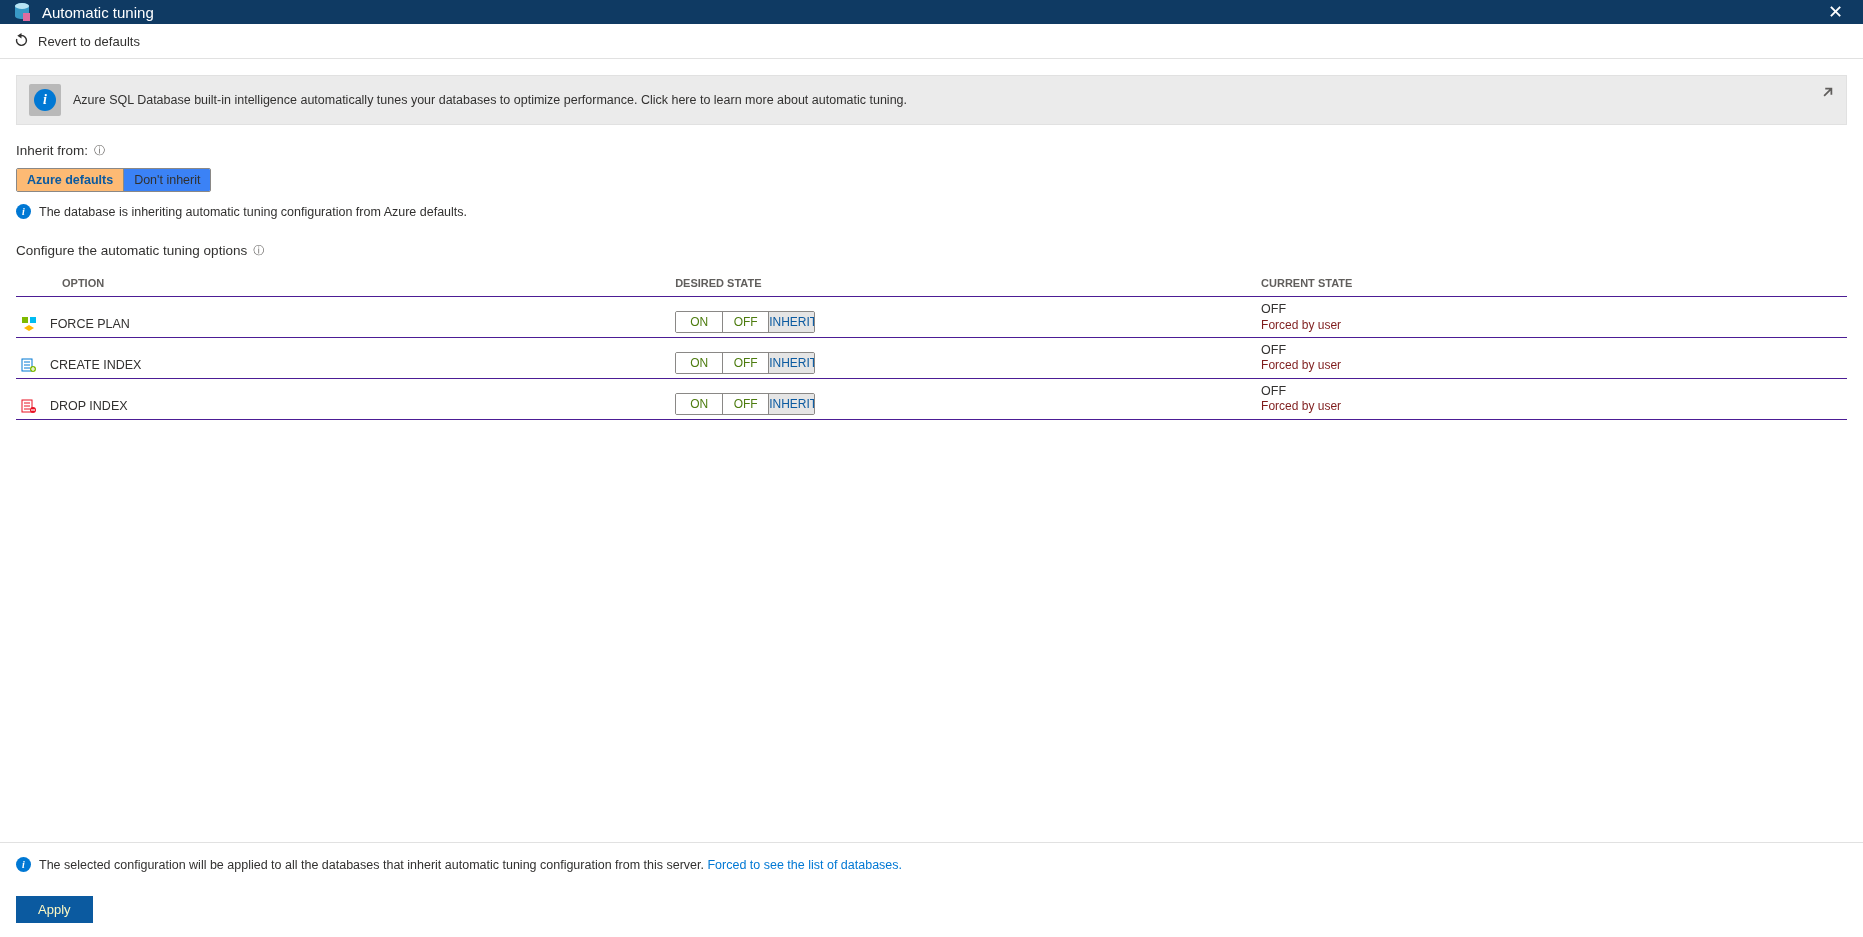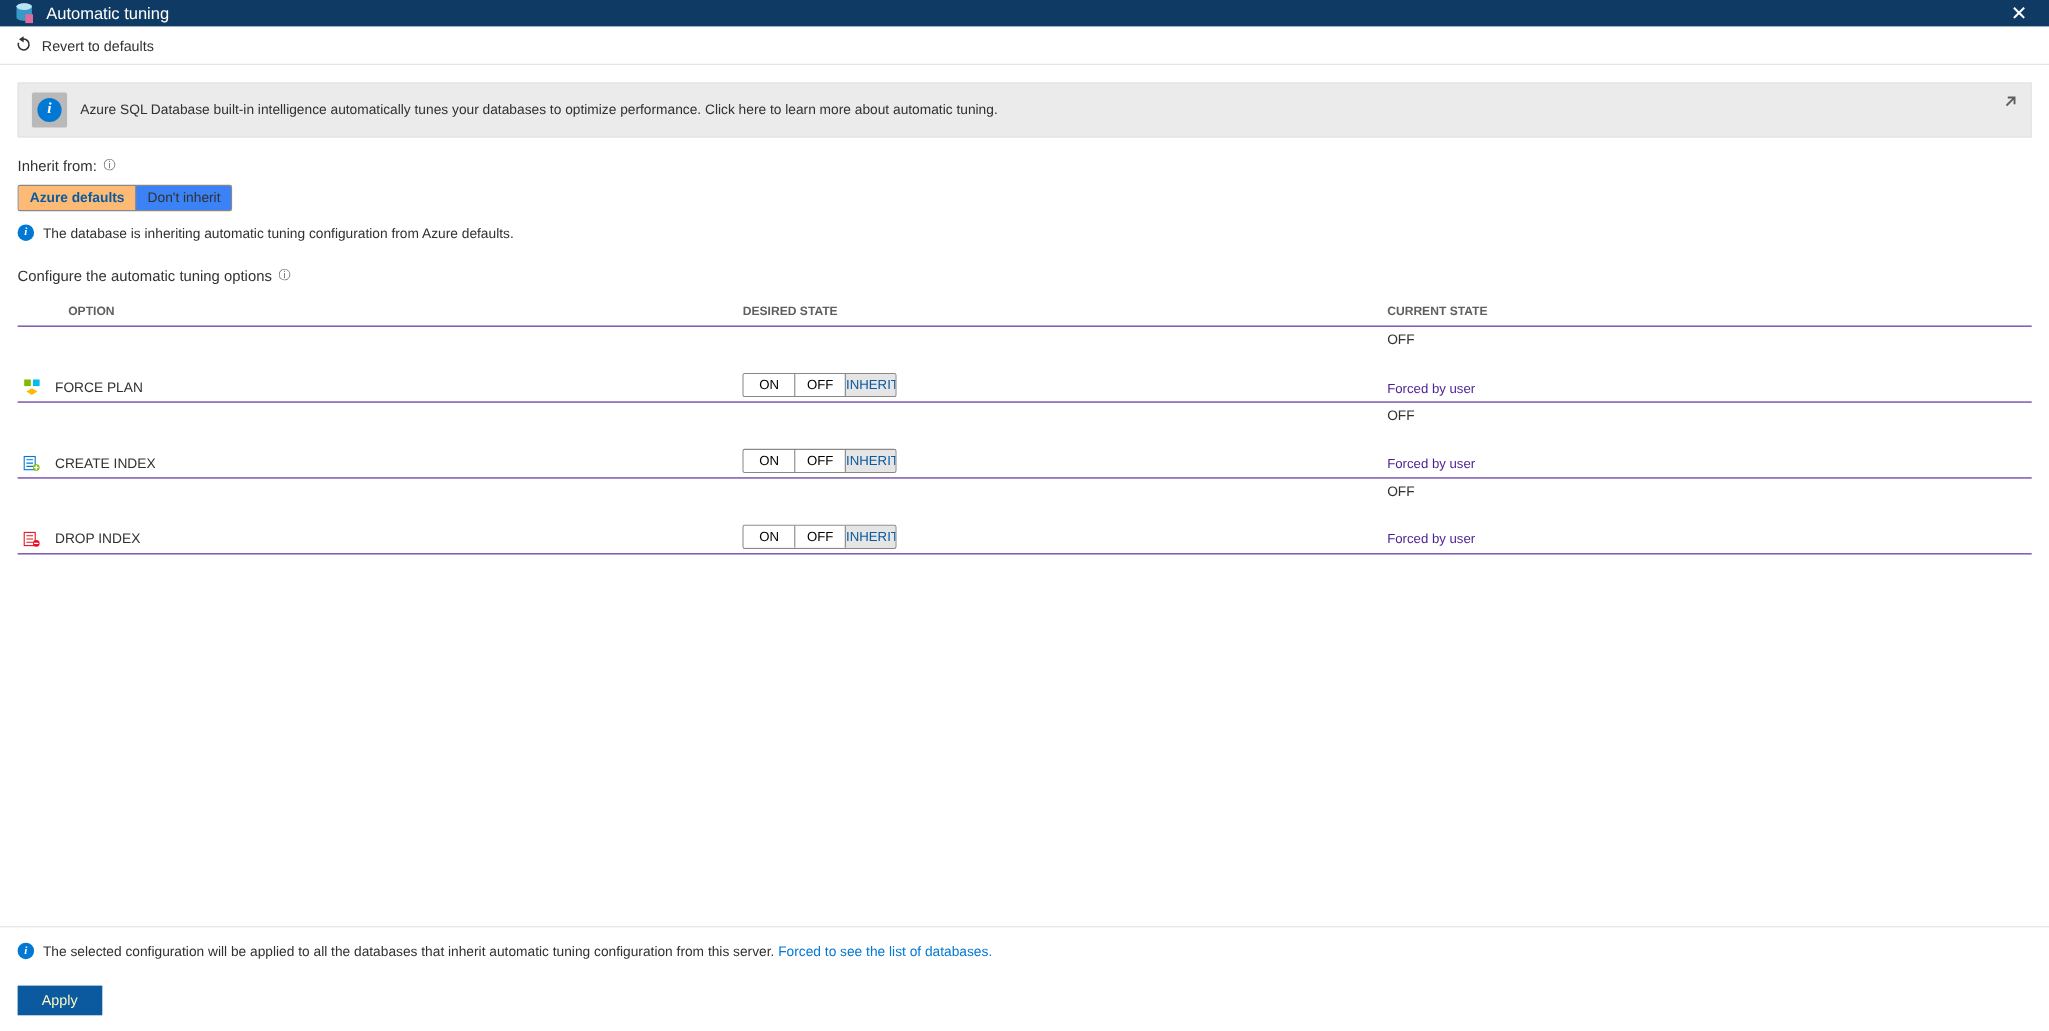--- a/index.html
+++ b/index.html
@@ -27,23 +27,23 @@
   .configure-label { font-size: 13.5px; margin-bottom: 12px; display: flex; align-items: center; gap: 6px; }
   .grid { width: 100%; }
   .grid-header, .grid-row { display: flex; align-items: center; border-bottom: 1px solid #4c1d95; }
   .grid-header { font-size: 11px; font-weight: 600; color: #605e5c; padding: 6px 0; }
   .grid-row { padding: 4px 0; min-height: 30px; align-items: flex-end; }
   .col-opt { width: 36%; display: flex; align-items: center; gap: 12px; padding-left: 4px; }
   .col-opt .row-icon { width: 18px; height: 18px; display: inline-flex; align-items: center; justify-content: center; }
   .col-desired { width: 32%; }
   .col-current { width: 32%; line-height: 1.3; }
   .col-current .state-val { font-size: 12.5px; }
-  .col-current .state-sub { font-size: 12px; color: #4c1d95; margin-top: 28px; }
+  .col-current .state-sub { font-size: 12px; color: #7f1d1d; }
   .tri-toggle { display: inline-flex; border: 1px solid #8a8886; border-radius: 2px; overflow: hidden; }
-  .tri-toggle .t-opt { width: 46px; text-align: center; padding: 3px 0; font-size: 12px; cursor: pointer; background: #fff; color: #000000; }
+  .tri-toggle .t-opt { width: 46px; text-align: center; padding: 3px 0; font-size: 12px; cursor: pointer; background: #fff; color: #4d7c0f; }
   .tri-toggle .t-opt + .t-opt { border-left: 1px solid #8a8886; }
   .tri-toggle .t-opt.selected { background: #e5e5e5; color: #0b5aa0; }
   .grid-header .col-opt { padding-left: 46px; }
   .footer { position: fixed; bottom: 0; left: 0; right: 0; border-top: 1px solid #e1e1e1; background: #fff; }
   .footer-msg { display: flex; align-items: center; gap: 8px; padding: 14px 16px; font-size: 12.5px; }
   .footer-msg a { color: #0078d4; text-decoration: none; cursor: pointer; }
   .footer-btnrow { padding: 10px 16px 14px; }
   .apply-btn { background: #0b5aa0; color: #fef9c3; border: none; padding: 6px 22px; font-size: 13px; cursor: pointer; }
   .row-label { font-size: 12.5px; color: #323130; }
 </style>

